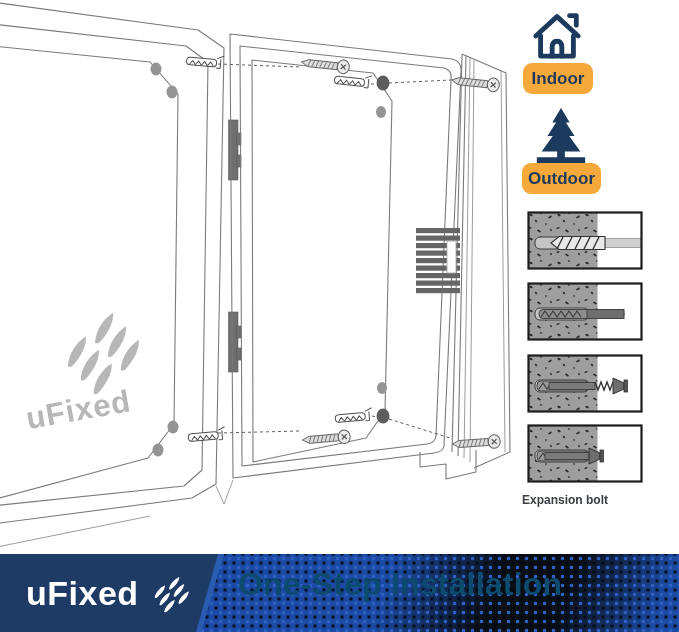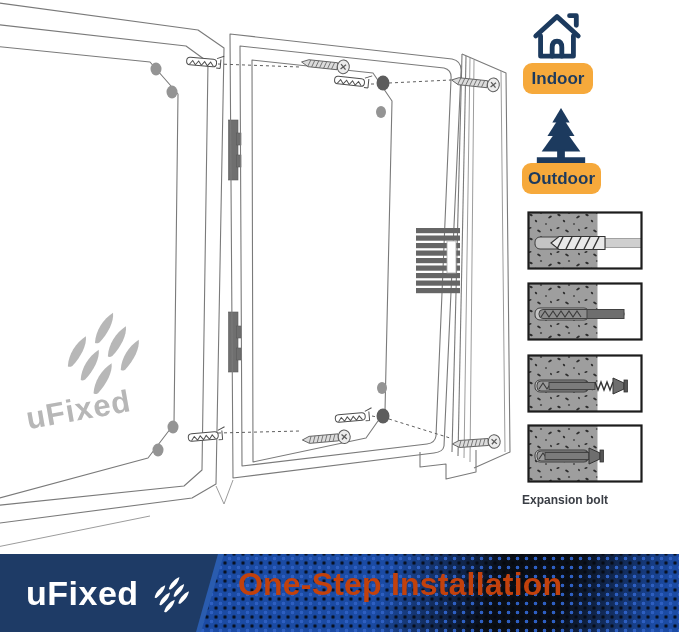--- a/index.html
+++ b/index.html
@@ -40,21 +40,21 @@
       linear-gradient(110deg,#0a0e15 0%,#0a0e15 14%,var(--band_blue,#1B4BA4) 32%,var(--band_blue,#1B4BA4) 56%,#0a0e15 72%,#0a0e15 82%,var(--band_blue,#1B4BA4) 96%);
     background-size:9px 9px,9px 9px,100% 100%;
     background-position:0 0,4.5px 4.5px,0 0;}
   .footer-divider{position:absolute;inset:0;background:#2a5caf;
     clip-path:polygon(0 0,224px 0,201px 78px,0 78px);}
   .footer-left{position:absolute;inset:0;background:var(--footer_navy,#1E3B66);
     clip-path:polygon(0 0,218px 0,196px 78px,0 78px);}
   .footer-brand{position:absolute;left:26px;top:0;height:78px;display:flex;align-items:center;gap:4px;}
   .footer-brand-text{color:#fff;font-size:34px;font-weight:800;letter-spacing:.5px;}
   .footer-tagline{position:absolute;left:238px;top:0;height:60px;display:flex;align-items:center;
-    color:#c2410c;font-size:32px;font-weight:800;letter-spacing:.2px;white-space:nowrap;}
+    color:#0c4a6e;font-size:32px;font-weight:800;letter-spacing:.2px;white-space:nowrap;}
 </style>
 </head>
 <body>
 
 <div class="stage">
 
   <svg class="main-art" width="520" height="555" viewBox="0 0 520 555">
     <defs>
       <g id="screw">
         <polygon points="0,4 7,1 36,1 36,8 7,8" fill="#dcdcdc" stroke="#5c5c5c" stroke-width="0.9"></polygon>

